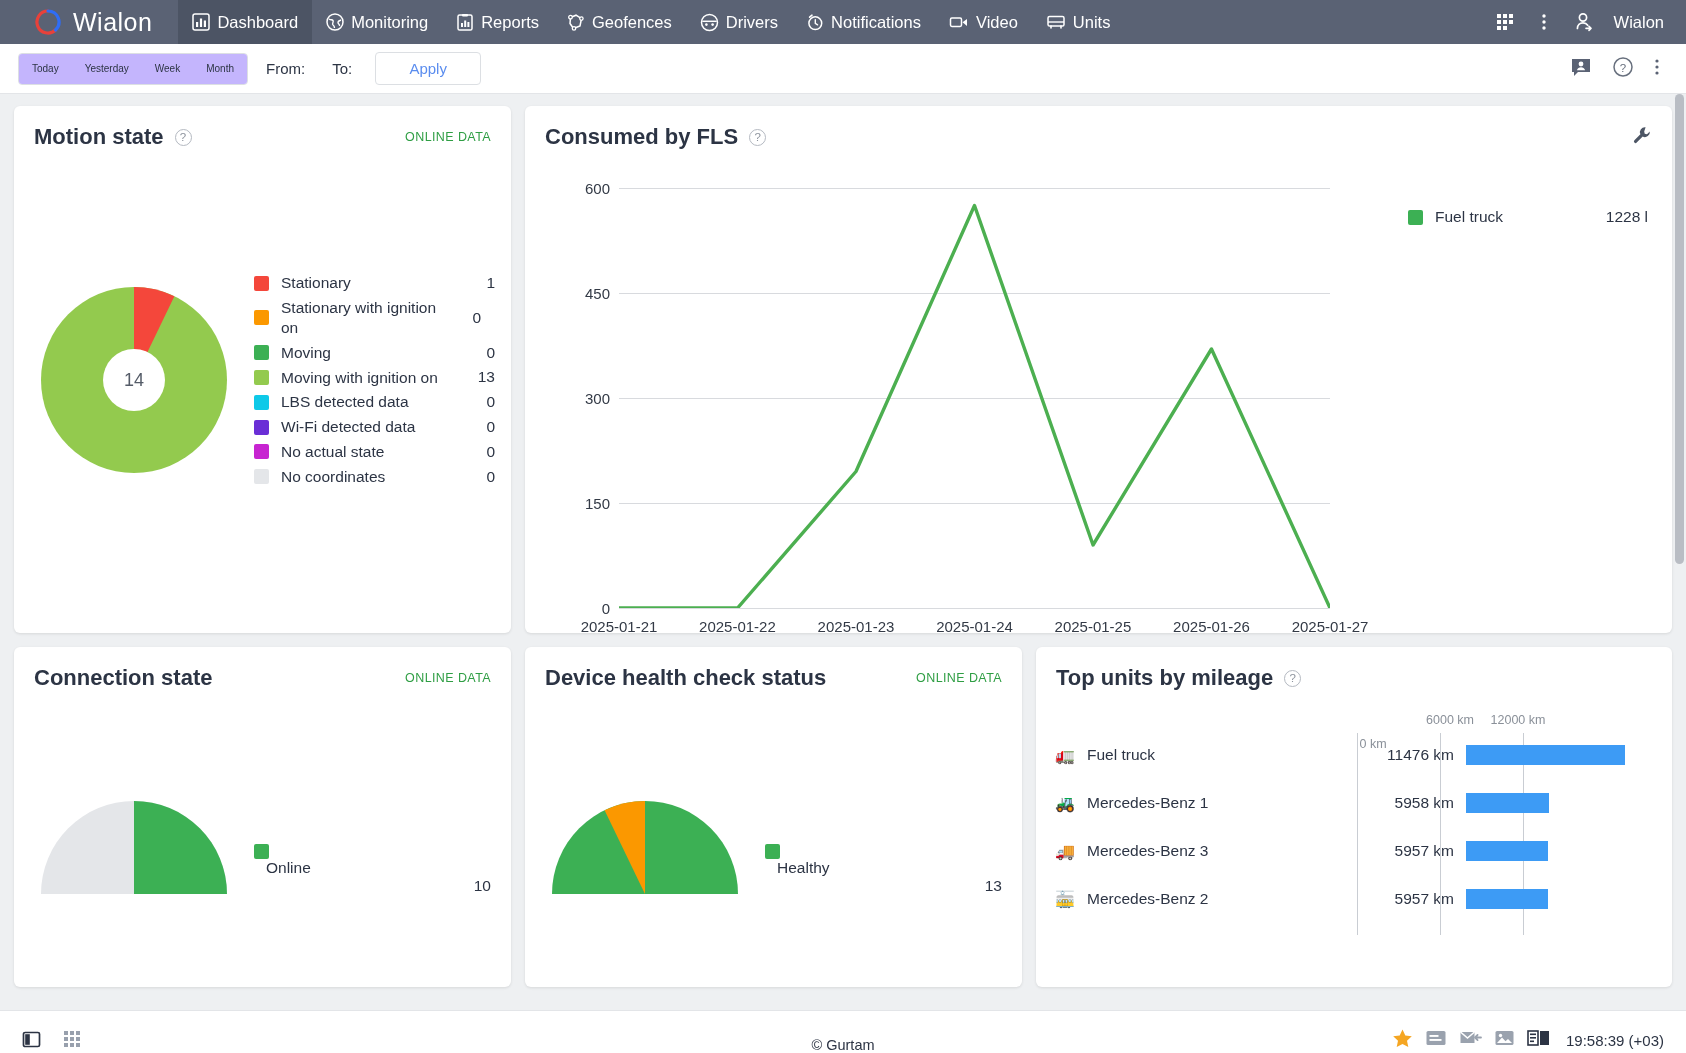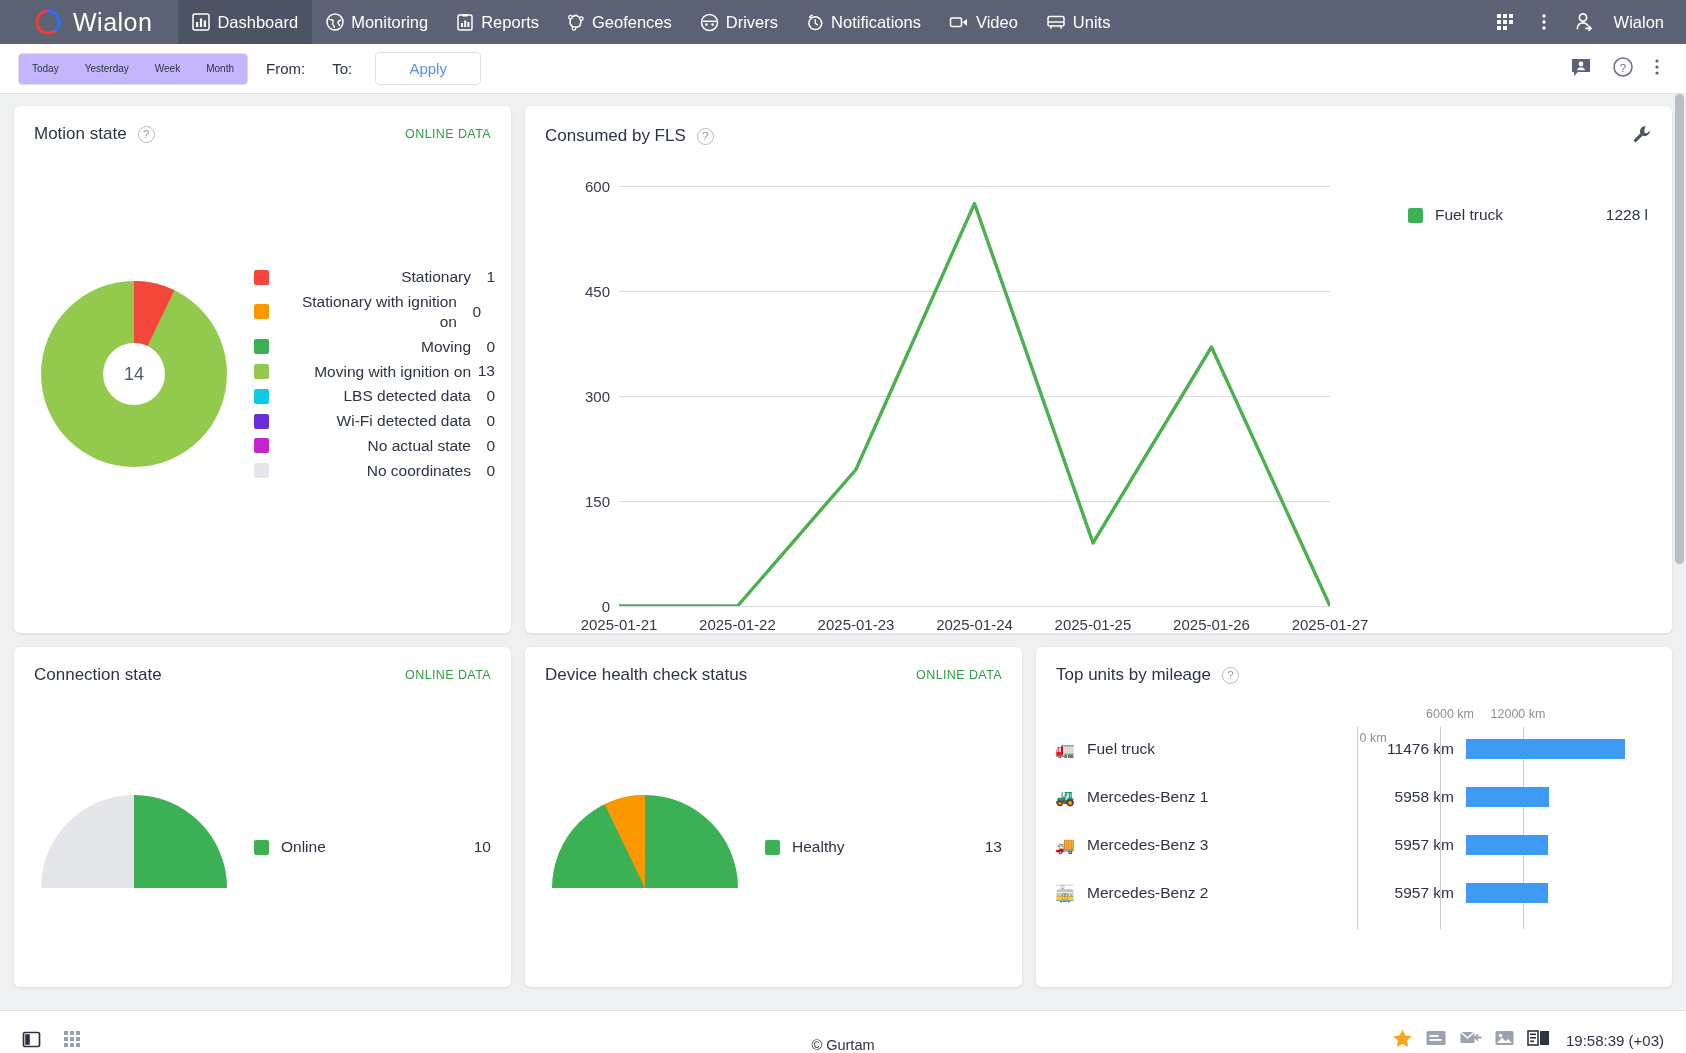--- a/index.html
+++ b/index.html
@@ -61,21 +61,21 @@
     overflow: hidden; padding: 12px 14px 0 14px;
   }
   .row { display: flex; gap: 14px; }
   .panel {
     background: #fff; border-radius: 6px; box-shadow: 0 1px 3px rgba(0,0,0,.10);
     position: relative; overflow: hidden;
   }
   .panel-head {
     display: flex; align-items: center; padding: 18px 20px 0 20px;
   }
-  .panel-title { font-size: 17px; color: #2c3444; font-weight: 400; }
+  .panel-title { font-size: 22px; color: #2c3444; font-weight: 700; }
   .help-icon {
     width: 17px; height: 17px; border: 1.4px solid #b4b9c1; border-radius: 50%;
     margin-left: 11px; font-size: 11.5px; color: #8d939d; display: flex;
     align-items: center; justify-content: center; cursor: pointer; flex: none;
   }
   .online-badge {
     margin-left: auto; font-size: 12.5px; letter-spacing: .4px;
     color: #2f9e44; font-weight: 400;
   }
   .wrench { margin-left: auto; cursor: pointer; }
@@ -87,21 +87,21 @@
   #donut { position: relative; width: 186px; height: 186px; }
   #donut .hole {
     position: absolute; left: 50%; top: 50%; transform: translate(-50%,-50%);
     width: 62px; height: 62px; border-radius: 50%; background: #fff;
     display: flex; align-items: center; justify-content: center;
     font-size: 18px; color: #555c68;
   }
   #legend { flex: 1; padding-right: 16px; }
   .legend-row { display: flex; align-items: center; padding: 2.5px 0; font-size: 15.5px; color: #2c3444; }
   .sw { width: 15px; height: 15px; border-radius: 2px; margin-right: 12px; flex: none; }
-  .legend-label { flex: 1; line-height: 1.28; text-align: right; }
+  .legend-label { flex: 1; line-height: 1.28; }
   .legend-val { width: 24px; text-align: right; }
 
   
   #p-fls { flex: 1; height: 527px; }
   #fls-body { display: flex; height: 470px; padding: 8px 0 0 16px; }
   #fls-chart { flex: 1; position: relative; padding: 22px 12px 0 0; }
   #fls-legend { width: 290px; padding: 50px 24px 0 26px; }
   .fls-leg-row { display: flex; align-items: center; font-size: 15.5px; color: #2c3444; }
   .fls-leg-name { margin-left: 12px; }
   .fls-leg-val { margin-left: auto; }
@@ -111,21 +111,21 @@
 
   
   #p-conn { width: 497px; }
   #p-health { width: 497px; }
   #p-top { flex: 1; }
   .bottom-panel { height: 340px; }
   .gauge-body { display: flex; align-items: flex-start; padding-top: 110px; }
   .gauge-wrap { width: 240px; display: flex; justify-content: center; }
   .semi { position: relative; width: 186px; height: 93px; overflow: hidden; }
   .gauge-legend { flex: 1; padding: 43px 20px 0 0; }
-  .glrow { display: flex; align-items: center; font-size: 15.5px; color: #2c3444; }
+  .glrow { display: flex; font-size: 15.5px; color: #2c3444; flex-direction: column; }
   .glrow .lbl { margin-left: 12px; }
   .glrow .val { margin-left: auto; }
 
   
   #mileage-area { padding: 22px 26px 0 16px; position: relative; }
   .mile-axis { display: flex; font-size: 12.5px; color: #8a9099; position: relative; height: 18px; }
   .mile-tick { position: absolute; transform: translateX(-50%); white-space: nowrap; }
   .mile-row { display: flex; align-items: center; height: 48px; }
   .mile-icon { width: 26px; font-size: 16px; text-align: center; flex: none; }
   .mile-name { font-size: 15.5px; color: #2c3444; margin-left: 9px; }

